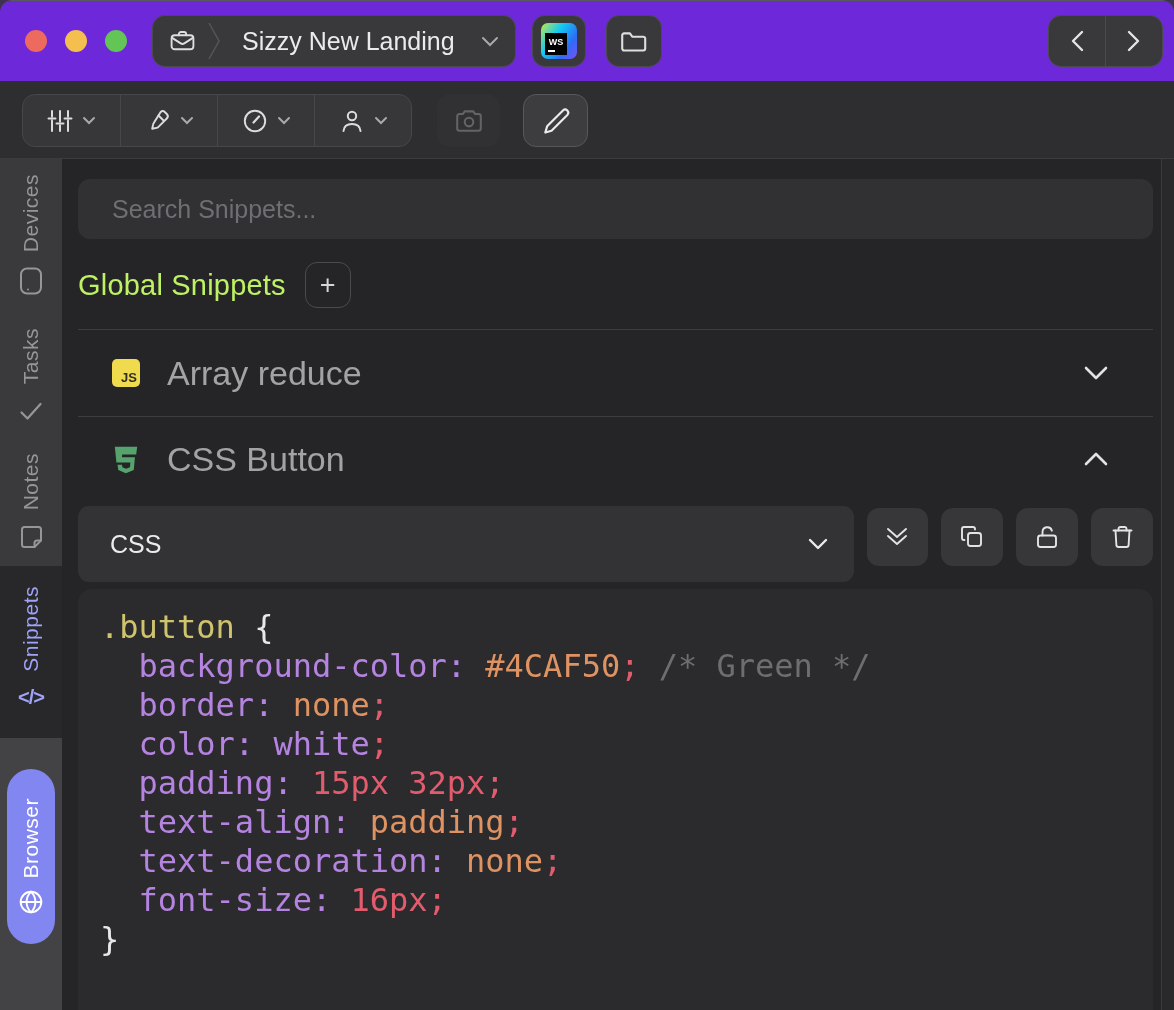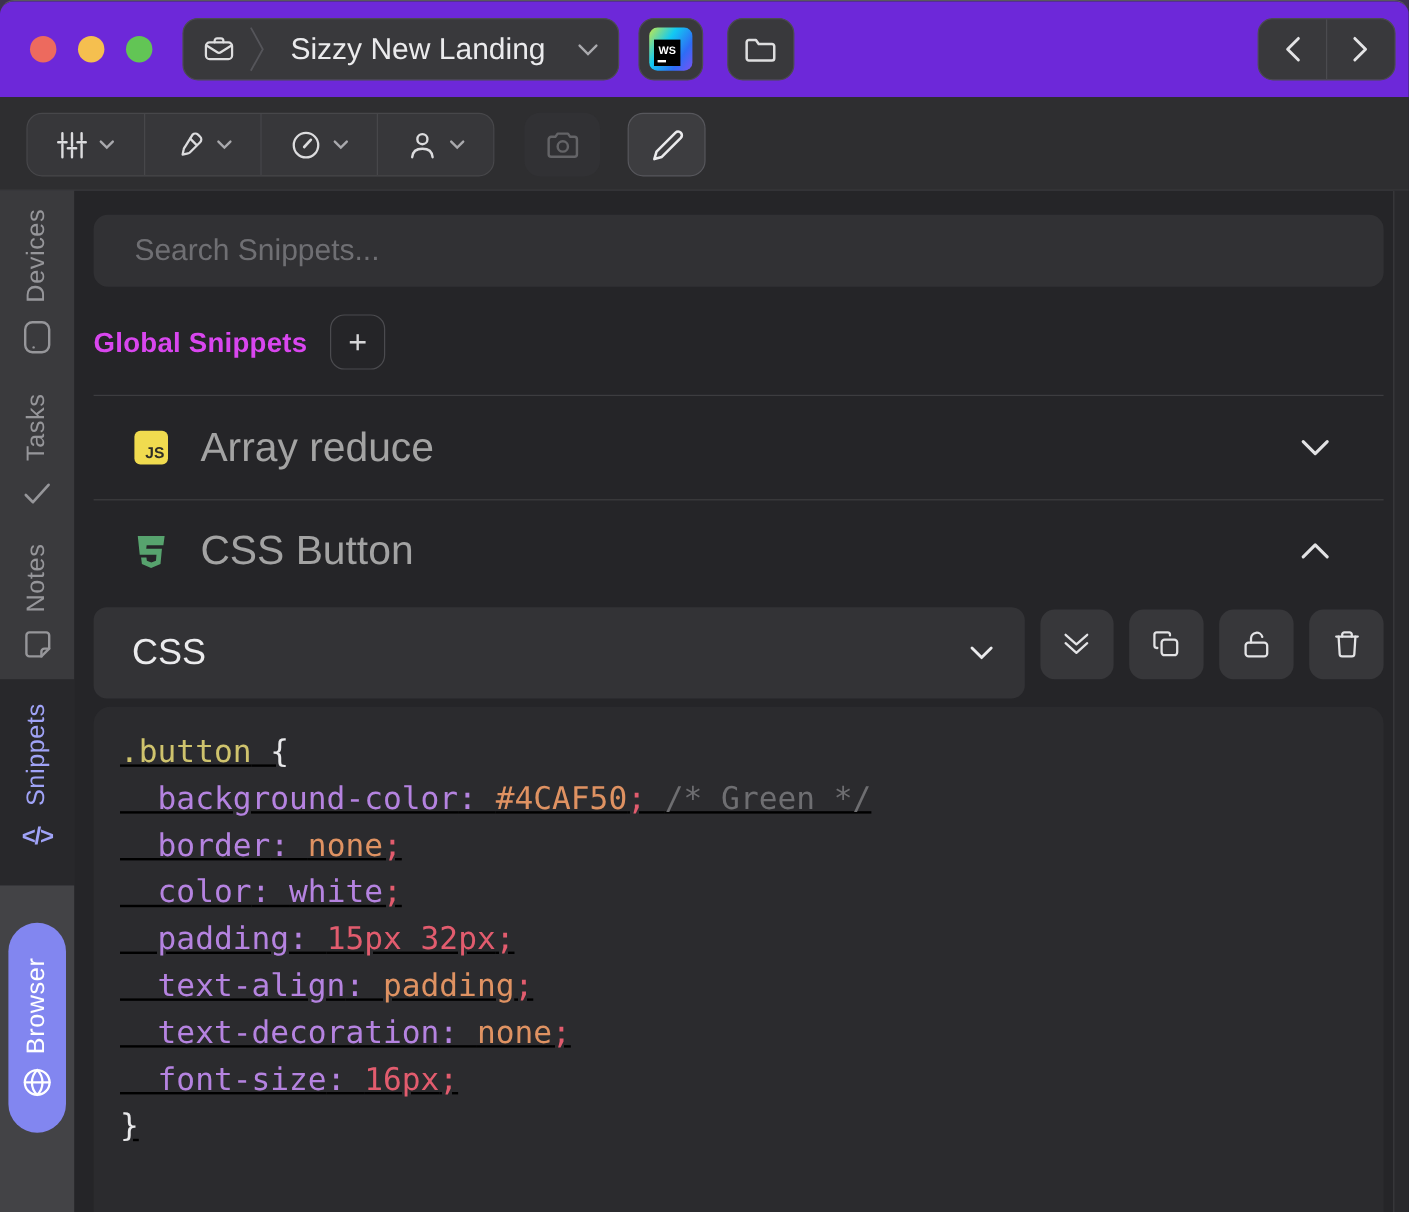--- a/index.html
+++ b/index.html
@@ -68,44 +68,44 @@
   .scroll-strip { position:absolute; right:0; top:0; bottom:0; width:13px; background:#29292c;
                   border-left:1px solid #3b3b3e; }
   .content-inner { position:relative; width:1075px; }
 
   .search-input { position:absolute; left:0; top:20px; width:1075px; height:60px; border-radius:12px;
                   background:#313134; border:none; outline:none; padding:0 34px; font-size:25px;
                   color:#e8e8ea; font-family:"Liberation Sans",sans-serif; }
   .search-input::placeholder { color:#6f6f73; }
 
   .heading-row { position:absolute; left:0; top:103px; height:46px; display:flex; align-items:center; gap:19px; }
-  .page-title { color:#d946ef; font-size:23px; font-weight:bold; letter-spacing:.2px; }
+  .page-title { color:#bef264; font-size:29px; font-weight:normal; letter-spacing:.2px; }
   .plus-btn { width:46px; height:46px; border-radius:12px; border:1px solid #4b4b4f; color:#d6d6d8;
               display:flex; align-items:center; justify-content:center; font-size:27px; font-weight:300;
               background:transparent; }
 
   .rows { position:absolute; left:0; top:170px; width:1075px; }
   .snip-row { height:87px; display:flex; align-items:center; border-top:1px solid #3d3d40; padding:0 36px 0 34px; }
   .snip-row:nth-child(2) { height:85px; }
   .lang-badge { width:28px; height:28px; flex:none; }
   .js-badge { background:#f0db4f; border-radius:5px; position:relative; }
   .js-badge span { position:absolute; right:3px; bottom:2px; font-size:13px; font-weight:bold; color:#2f2f26; }
   .snip-name { margin-left:27px; color:#a3a3a3; font-size:34px; flex:1; }
   .row-chev { color:#e2e2e4; margin-right:9px; }
 
   .select-row { position:absolute; left:0; top:347px; height:62px; width:1075px; display:flex; }
   .lang-select { width:777px; height:76px; background:#333336; border-radius:11px; display:flex;
-                 align-items:center; padding:0 26px 0 32px; color:#ebebed; font-size:30px; }
+                 align-items:center; padding:0 26px 0 32px; color:#ebebed; font-size:25px; }
   .lang-select .sel-label { flex:1; }
   .act-btn { width:62px; height:58px; margin-left:13px; margin-top:2px; border-radius:12px; background:#37373a;
              color:#e3e3e5; display:flex; align-items:center; justify-content:center; }
 
   .code-block { position:absolute; left:0; top:430px; width:1075px; height:430px; background:#2b2b2e;
                 border-radius:14px 14px 0 0; padding:19px 20px 0 22px; overflow:hidden; }
-  .code-line { font-family:"DejaVu Sans Mono", monospace; font-size:26px; line-height:39px; white-space:pre;text-decoration:underline; }
+  .code-line { font-family:"DejaVu Sans Mono", monospace; font-size:32px; line-height:39px; white-space:pre; }
 
   svg { display:block; }
 </style>
 </head>
 <body>
 
 <div class="window">
 
   <div class="titlebar">
     <div class="traffic">

